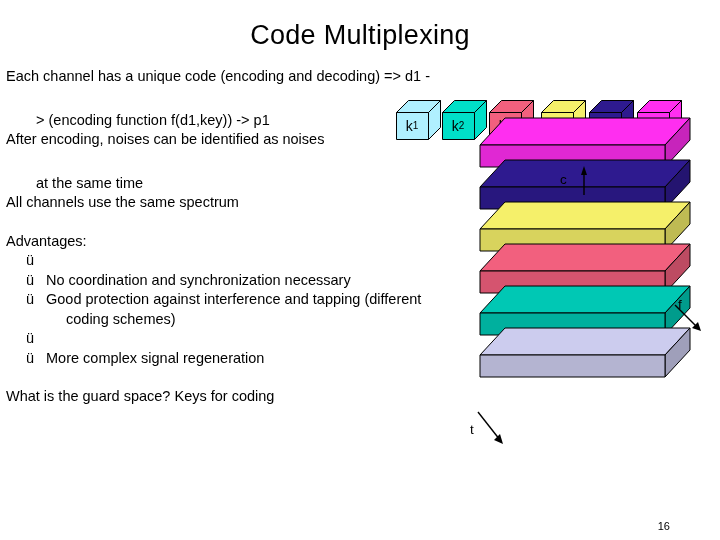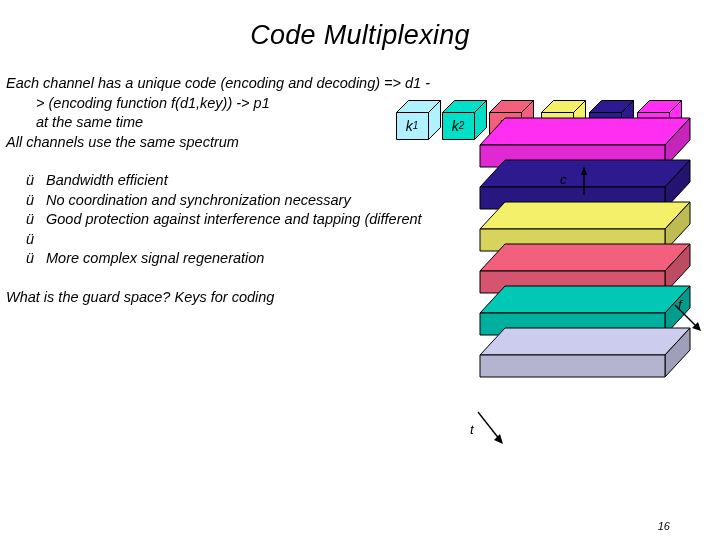--- a/index.html
+++ b/index.html
@@ -12,43 +12,42 @@
     background: #ffffff;
     font-family: "Liberation Sans", sans-serif;
     color: #000000;
     overflow: hidden;
     position: relative;
   }
   .slide {
     position: relative;
     width: 680px;
     height: 540px;
-    font-style: italic;
   }
   .title {
     position: absolute;
     top: 20px;
     left: 0;
     width: 720px;
     text-align: center;
     font-size: 27px;
     letter-spacing: 0.3px;
   }
   .body-text {
     position: absolute;
     left: 6px;
-    top: 74px;
+    top: 67px;
     width: 490px;
     font-size: 14.5px;
     line-height: 19.5px;
   }
   .body-text .line {
     white-space: pre;
   }
-  .indent1 { padding-left: 30px; }
+  .indent1 { padding-left: 30px; margin-top: 24px; }
   .bullet-row {
     display: flex;
     align-items: flex-start;
     white-space: pre;
   }
   .bullet-mark {
     width: 20px;
     padding-left: 20px;
     flex: none;
     color: #000;
@@ -101,37 +100,39 @@
 </head>
 <body>
 
 <div class="slide">
 
   <div class="title">Code Multiplexing</div>
 
   <div class="body-text">
     <div class="line">Each channel has a unique code (encoding and decoding) =&gt; d1 -</div>
     <div class="line indent1">&gt; (encoding function f(d1,key)) -&gt; p1</div>
+    <div class="line">After encoding, noises can be identified as noises</div>
     <div class="line indent1">at the same time</div>
     <div class="line">All channels use the same spectrum</div>
 
     <div class="gap-sm"></div>
 
-    <div class="bullet-row">
-      <span class="bullet-mark">ü</span>
-      <span>Bandwidth efficient</span>
+    <div class="line">Advantages:</div>
+    <div class="bullet-row">
+      <span class="bullet-mark">ü</span>
     </div>
     <div class="bullet-row">
       <span class="bullet-mark">ü</span>
       <span>No coordination and synchronization necessary</span>
     </div>
     <div class="bullet-row">
       <span class="bullet-mark">ü</span>
       <span>Good protection against interference and tapping (different</span>
     </div>
+    <div class="line" style="padding-left:60px">coding schemes)</div>
 
     <div class="bullet-row">
       <span class="bullet-mark">ü</span>
     </div>
     <div class="bullet-row">
       <span class="bullet-mark">ü</span>
       <span>More complex signal regeneration</span>
     </div>
 
     <div class="gap-sm"></div>

